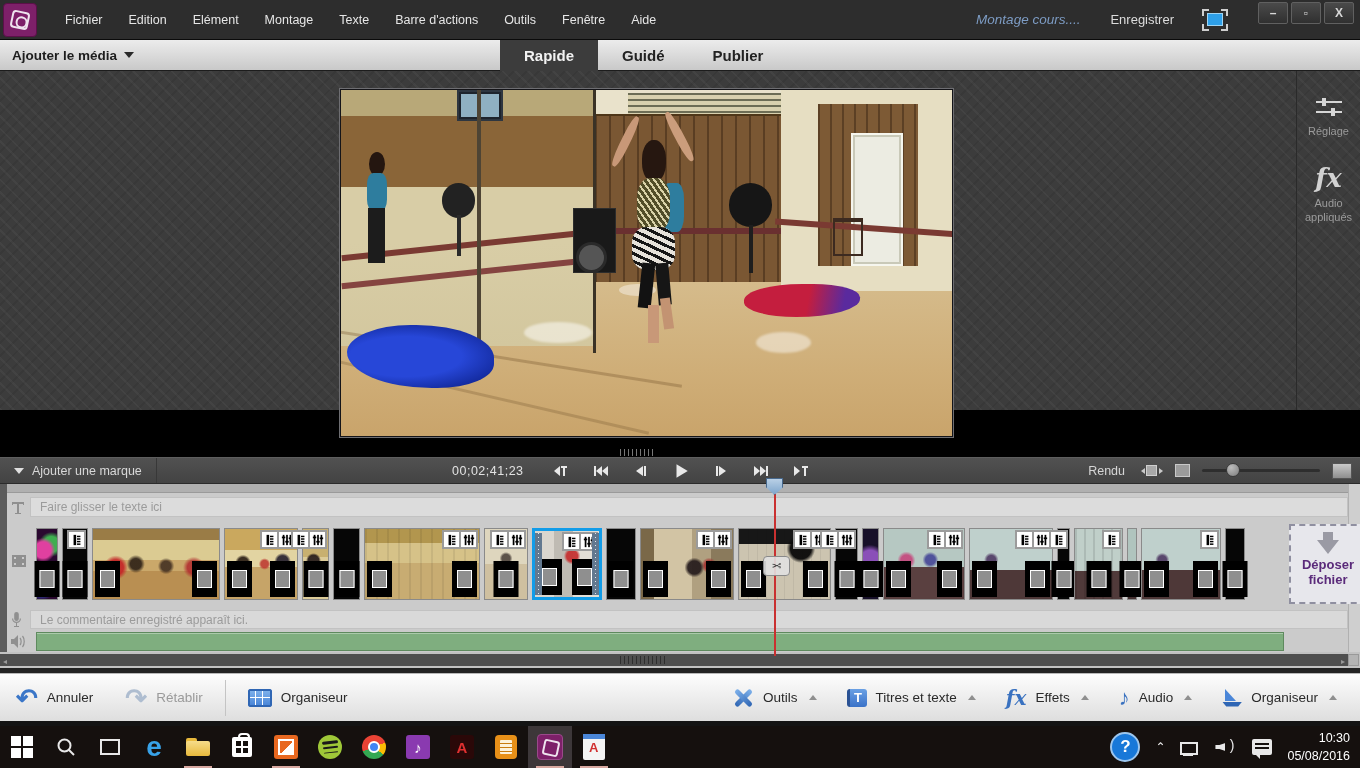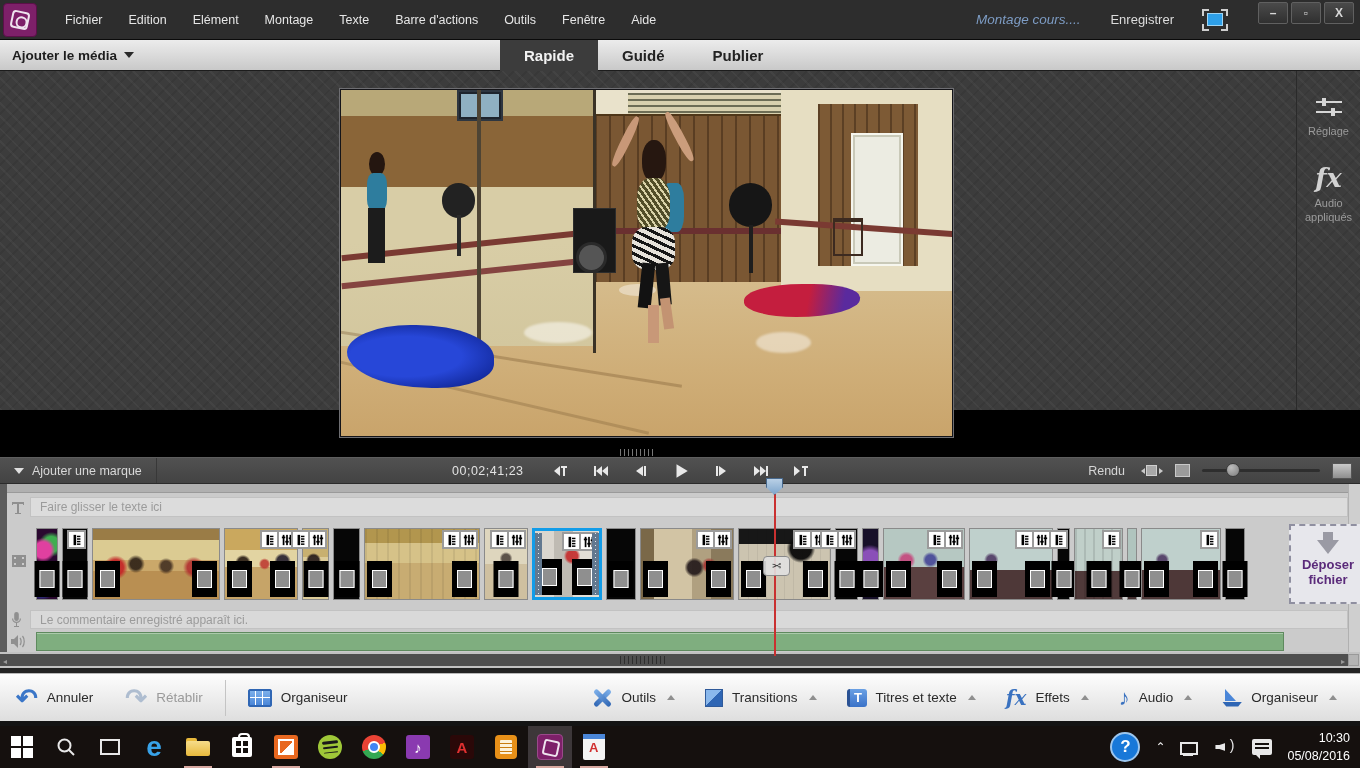--- a/index.html
+++ b/index.html
@@ -985,25 +985,20 @@
     <span id="organizer-icon"></span>
     <span>Organiseur</span>
   </div>
   <div id="panel-group">
       <div class="panel-btn">
         <span class="pi pi-tools"></span>
         <span>Outils</span>
         <span class="panel-chevron"></span>
       </div>
       <div class="panel-btn">
-        <span class="pi pi-transitions"></span>
-        <span>Transitions</span>
-        <span class="panel-chevron"></span>
-      </div>
-      <div class="panel-btn">
         <span class="pi pi-titles">T</span>
         <span>Titres et texte</span>
         <span class="panel-chevron"></span>
       </div>
       <div class="panel-btn">
         <span class="pi pi-effects">fx</span>
         <span>Effets</span>
         <span class="panel-chevron"></span>
       </div>
       <div class="panel-btn">

